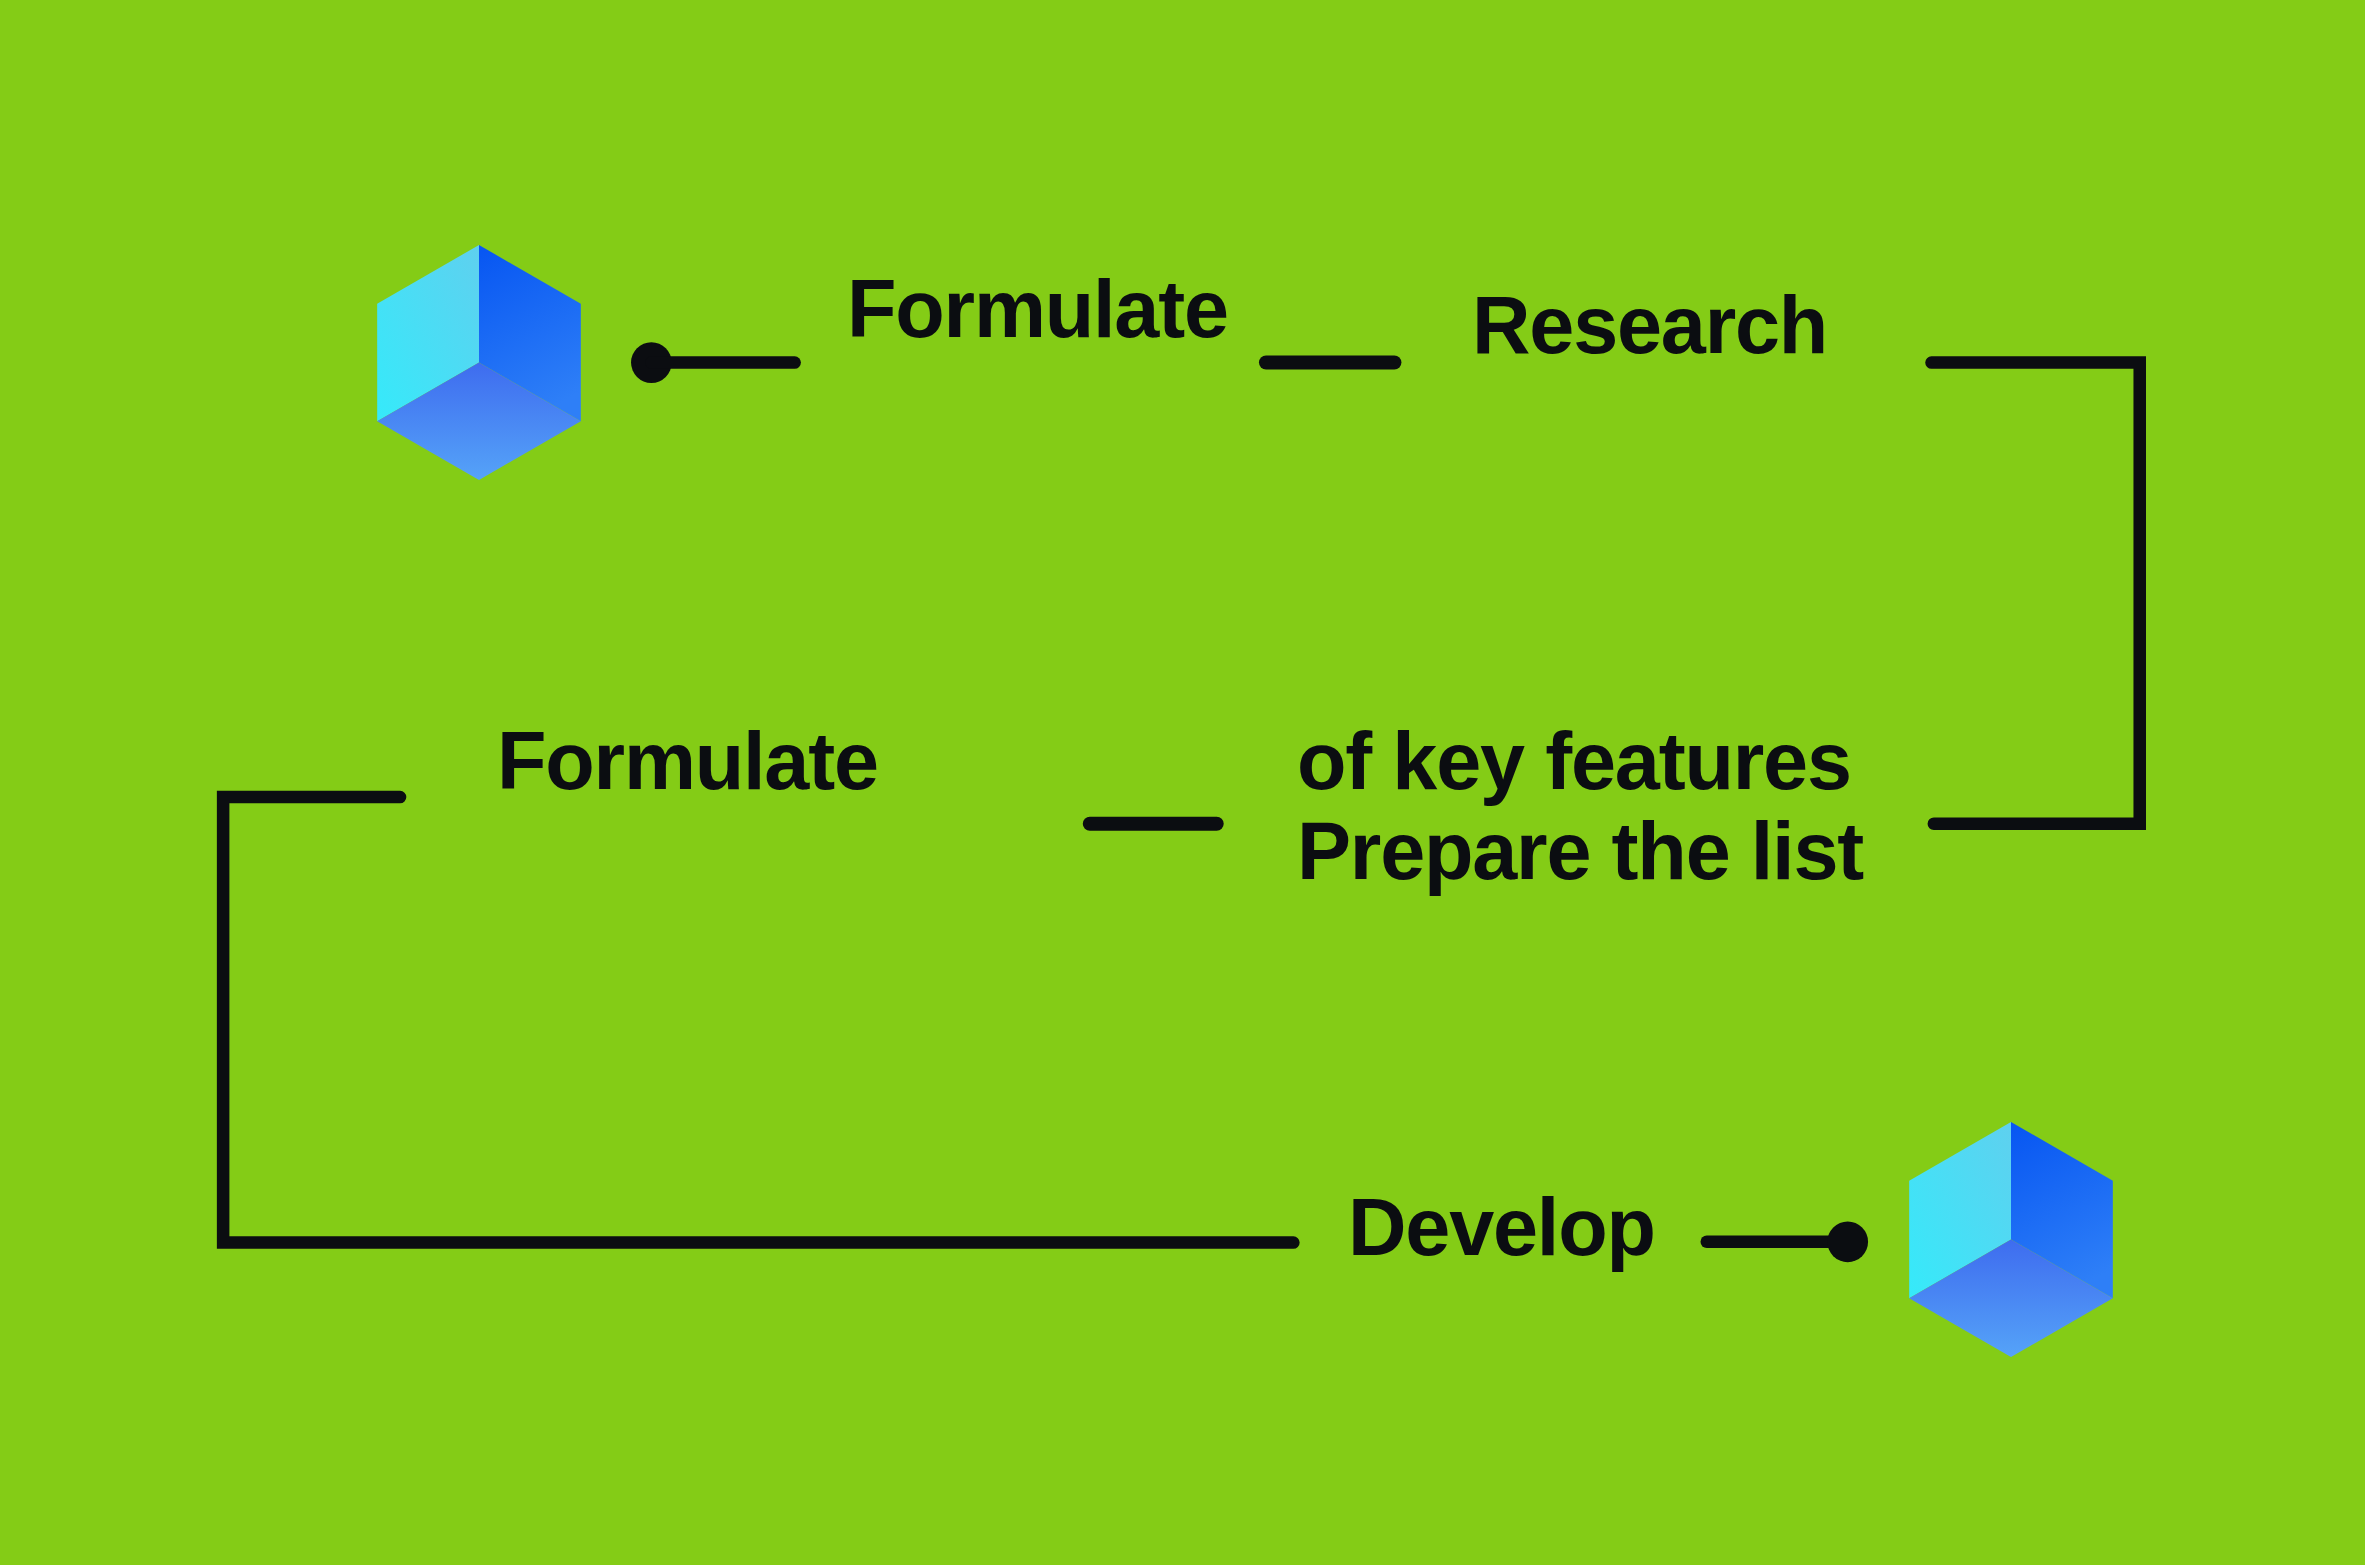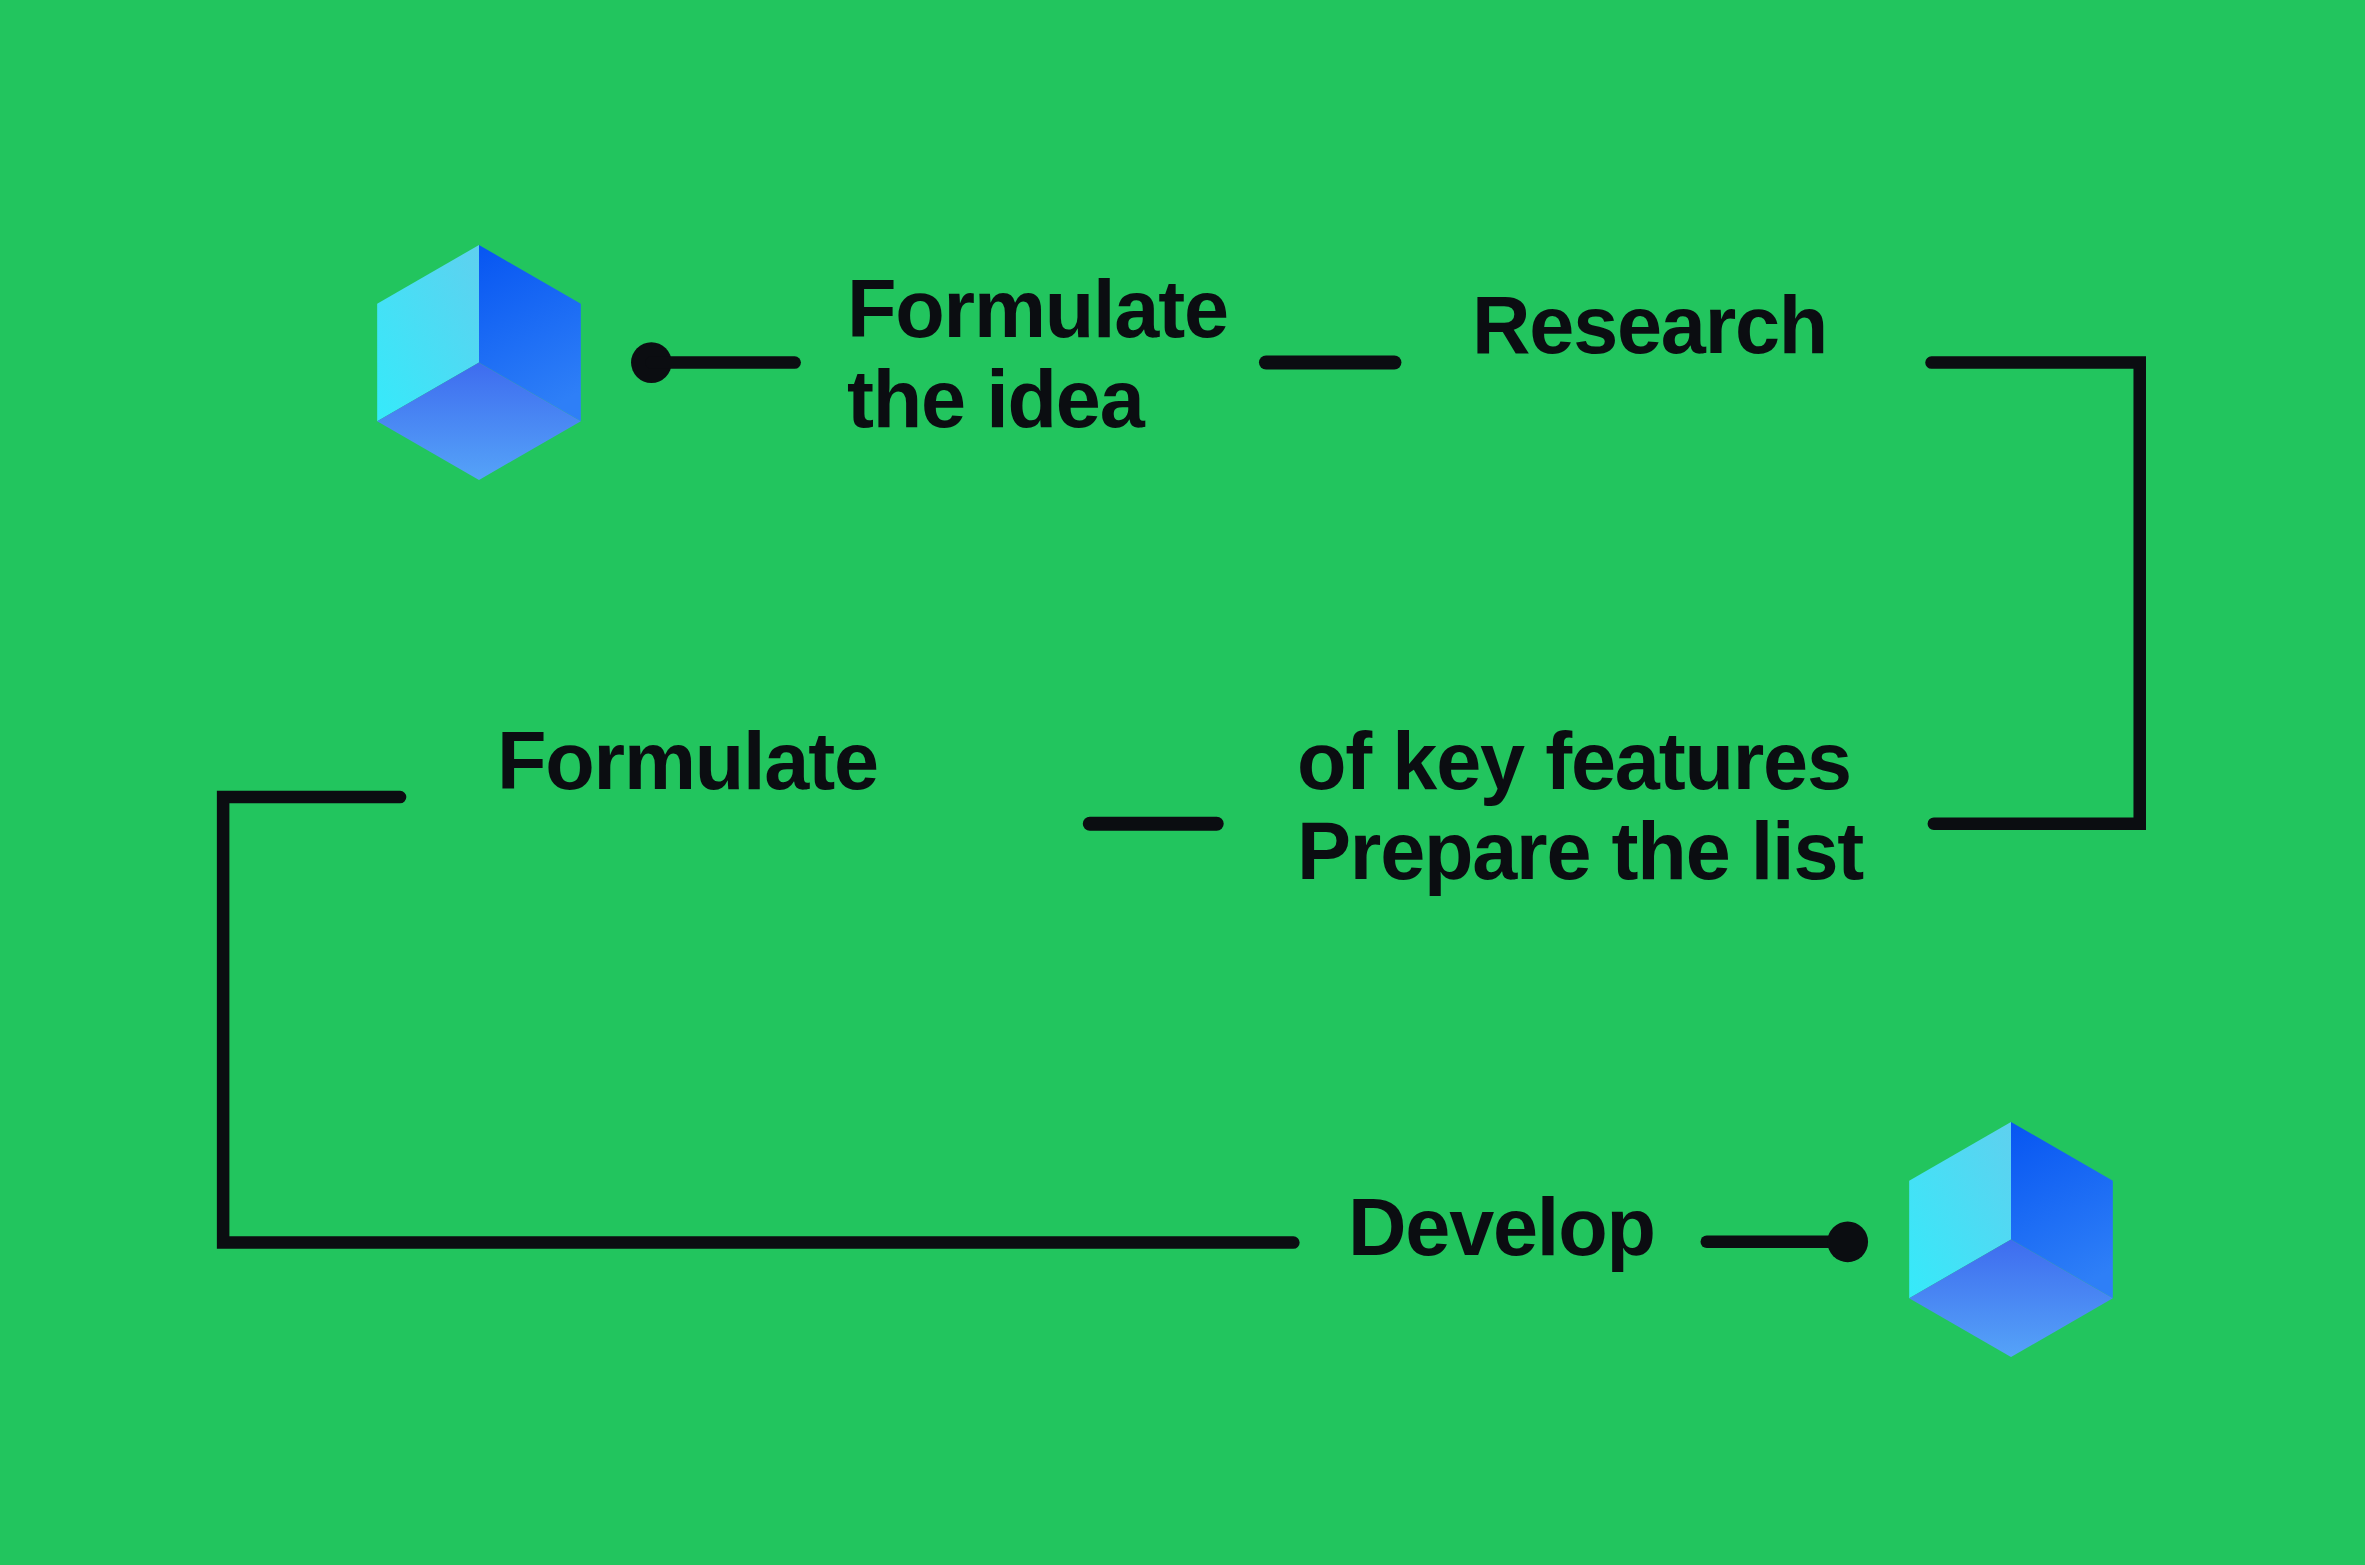--- a/index.html
+++ b/index.html
@@ -1,21 +1,21 @@
 <!DOCTYPE html>
 <html style="font-size:12.5px"><head>
 <meta charset="utf-8">
 <title>Diagram</title>
 <style>
   html, body { margin: 0; padding: 0; }
   .canvas {
     position: relative;
     width: 2366px;
     height: 1566px;
-    background: #22c55e;
+    background: #84cc16;
     overflow: hidden;
     font-family: "Liberation Sans", sans-serif;
   }
   .overlay {
     position: absolute;
     left: 0; top: 0;
     width: 2366px; height: 1566px;
   }
   .step {
     position: absolute;
@@ -86,21 +86,20 @@
   </svg>
 
   <svg class="cube cube-end" viewBox="0 0 260 300" xmlns="http://www.w3.org/2000/svg">
     <polygon points="130,0 0,75 0,225 130,150" fill="url(#gLeft)"></polygon>
     <polygon points="130,0 260,75 260,225 130,150" fill="url(#gRight)"></polygon>
     <polygon points="130,150 0,225 130,300 260,225" fill="url(#gBottom)"></polygon>
   </svg>
 
   <div class="step pos-formulate">
     <span>Formulate</span>
-    <span>the idea</span>
   </div>
 
   <div class="step pos-research">
     <span>Research</span>
   </div>
 
   <div class="step pos-consider">
     <span>Formulate</span>
   </div>
 

